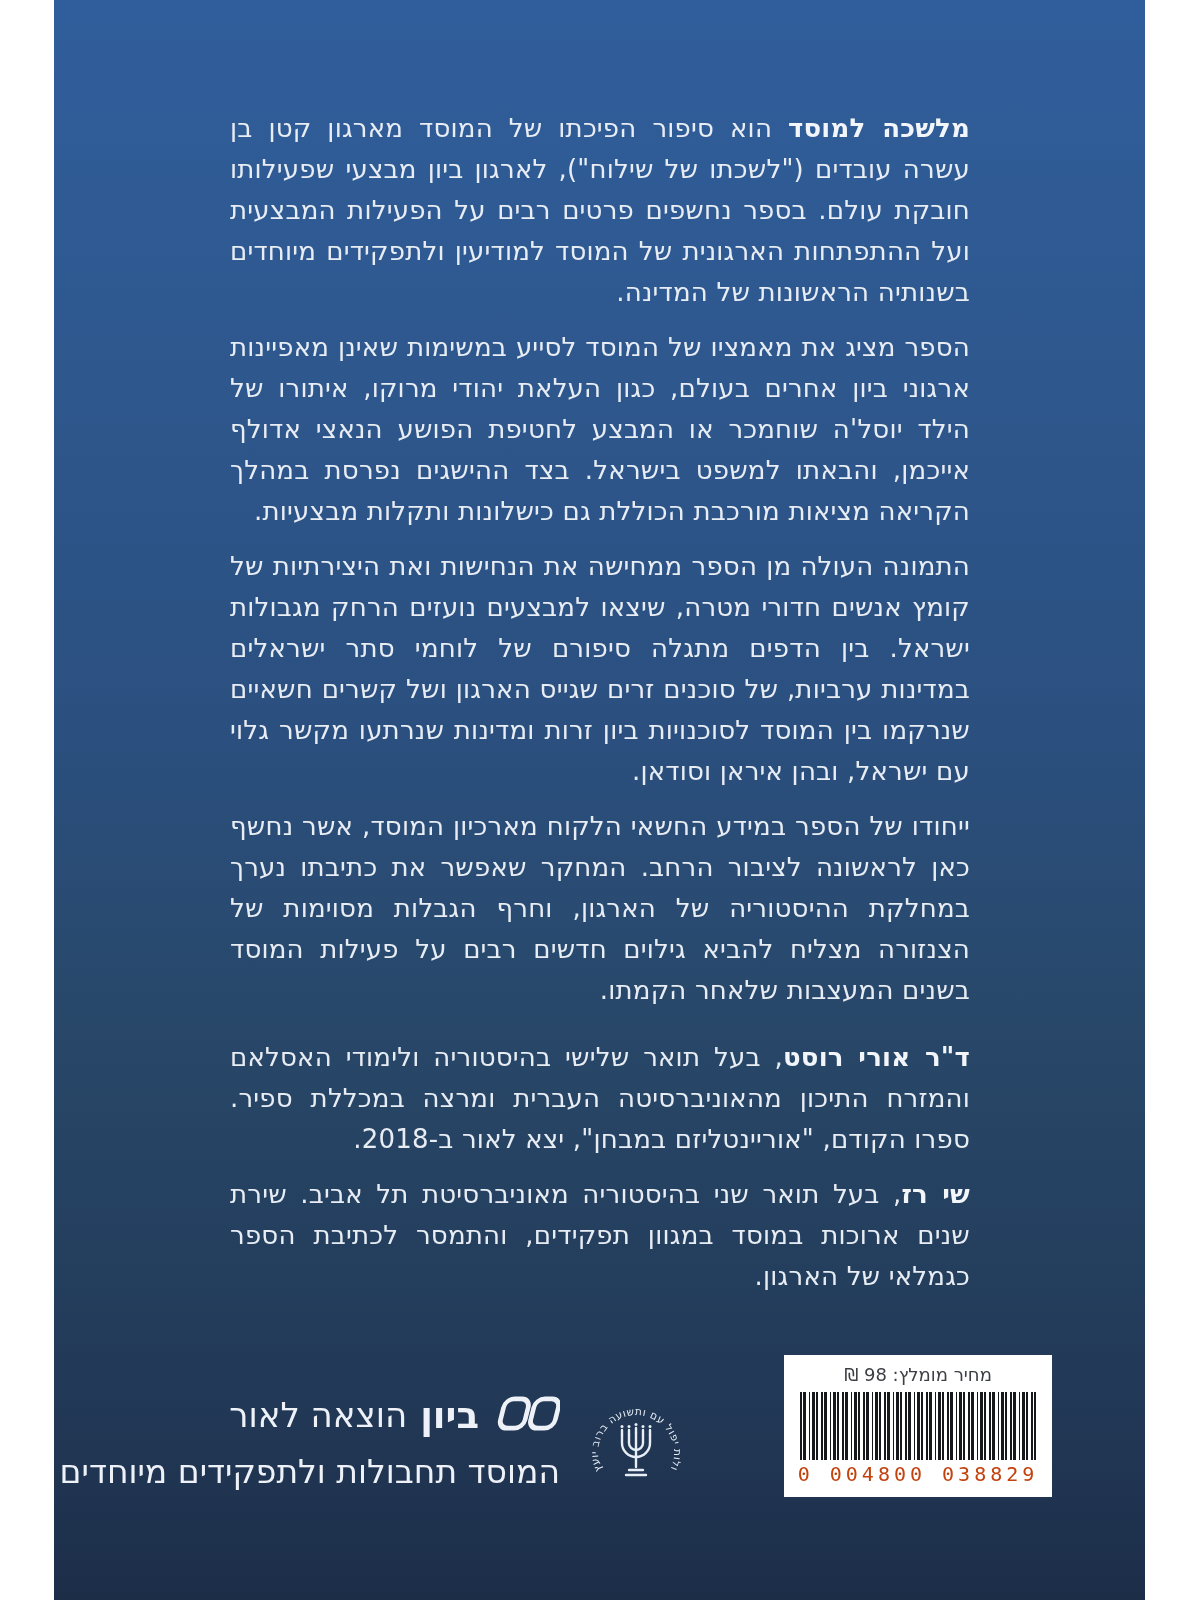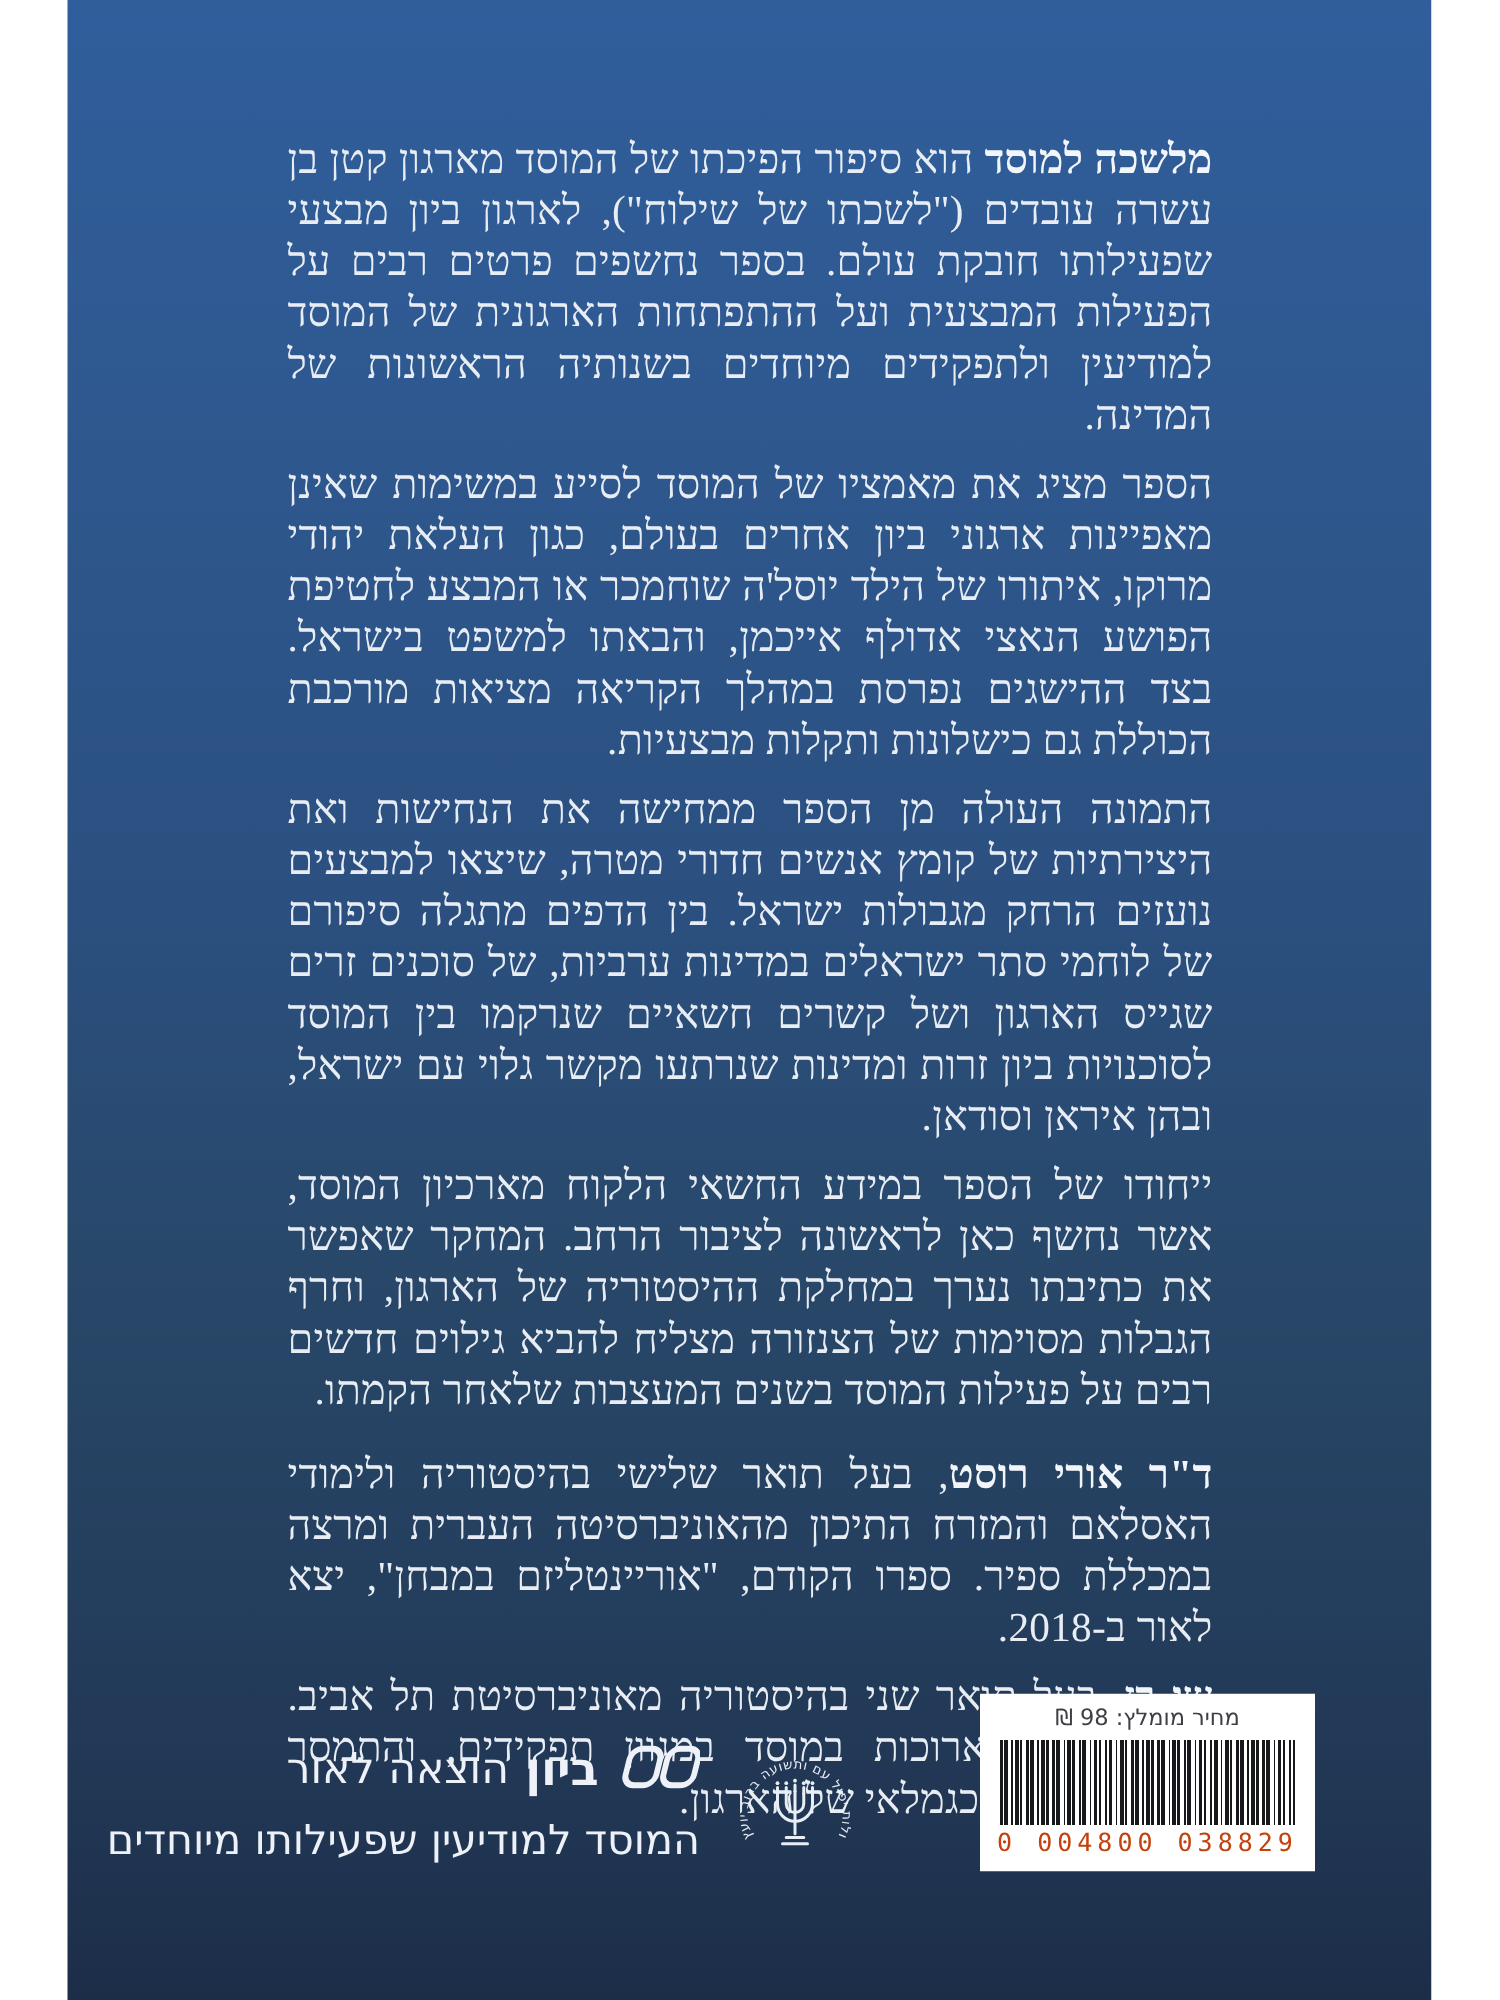--- a/index.html
+++ b/index.html
@@ -15,24 +15,23 @@
     position: absolute; left: 54px; top: 0;
     width: 1091px; height: 1600px;
     background: linear-gradient(180deg,
       #305e9c 0%, #2e578d 24%, #2b5080 45%,
       #284768 65%, #243e5d 80%, #203552 92%, #1c2d48 100%);
   }
 
   .text-block {
     position: absolute; top: 108px; right: 175px; width: 740px;
     direction: rtl; text-align: justify;
-    font-size: 33px; line-height: 41px;
+    font-size: 26px; line-height: 41px;
     color: #e8edf4;
     letter-spacing: 0.2px;
-    font-family: Liberation Serif, serif;
   }
   .text-block p { margin: 0 0 14px 0; }
   .text-block p.bio-first { margin-top: 26px; }
   .text-block b { font-weight: bold; color: #f2f5fa; }
 
   .publisher {
     position: absolute; top: 1391px; right: 585px;
     direction: rtl; color: #eef2f8; text-align: right;
   }
   .pub-line1 { display: flex; align-items: center; gap: 13px; }
@@ -88,21 +87,21 @@
       <div class="pub-line1">
         <svg class="pub-logo" width="68" height="48" viewBox="0 0 72 50" aria-hidden="true">
           <g fill="none" stroke="#eef2f8" stroke-width="5" transform="translate(14,2) skewX(-14)">
             <rect x="2" y="6" width="26" height="31" rx="9"></rect>
             <rect x="34" y="6" width="26" height="31" rx="9"></rect>
           </g>
         </svg>
         <span class="pub-bold">ביון</span>
         <span class="pub-rest">הוצאה לאור</span>
       </div>
-      <div class="pub-line2">המוסד למודיעין שפעילותו מיוחדים</div>
+      <div class="pub-line2">המוסד תחבולות ולתפקידים מיוחדים</div>
     </div>
 
     <svg class="emblem" viewBox="0 0 100 100" aria-hidden="true">
       <defs>
         <path id="ring" d="M 16,66 A 38,38 0 1 1 84,66" fill="none"></path>
       </defs>
       <text font-size="10.5" fill="#e8eef6" letter-spacing="0.5">
         <textPath href="#ring" startOffset="0">באין תחבולות יפול עם ותשועה ברוב יועץ</textPath>
       </text>
       <g fill="none" stroke="#e8eef6" stroke-width="2.4" stroke-linecap="round">

